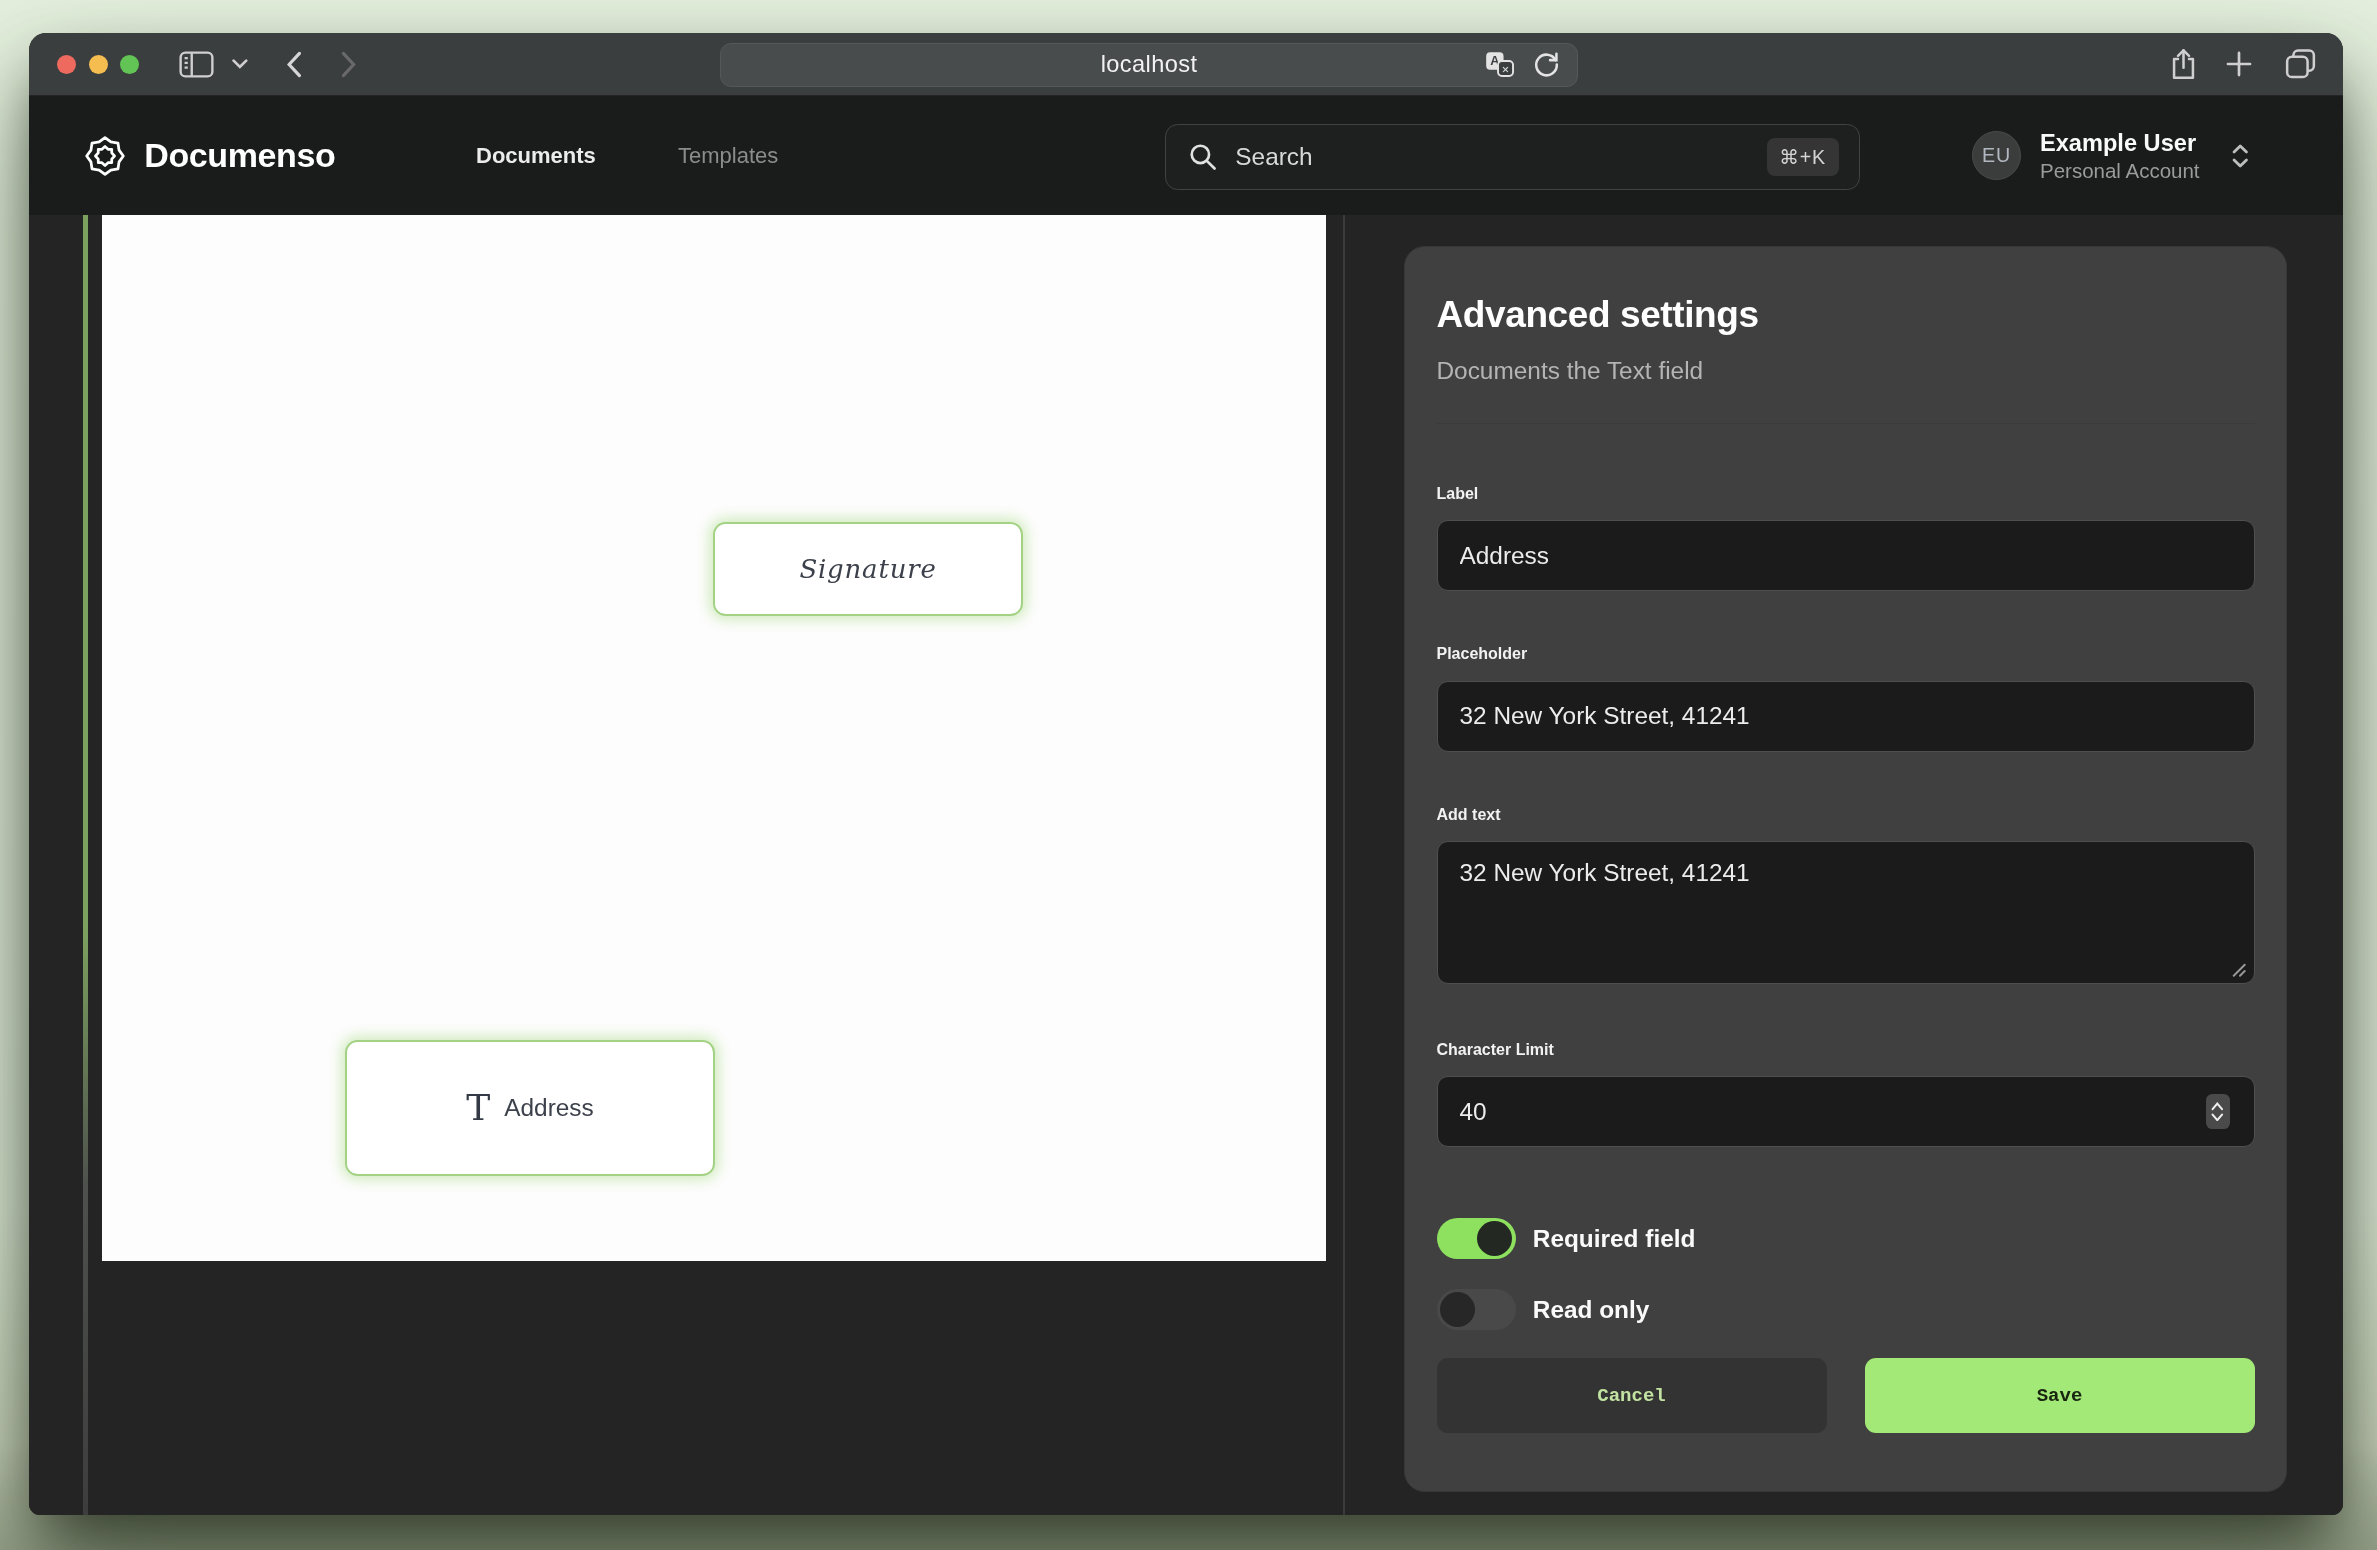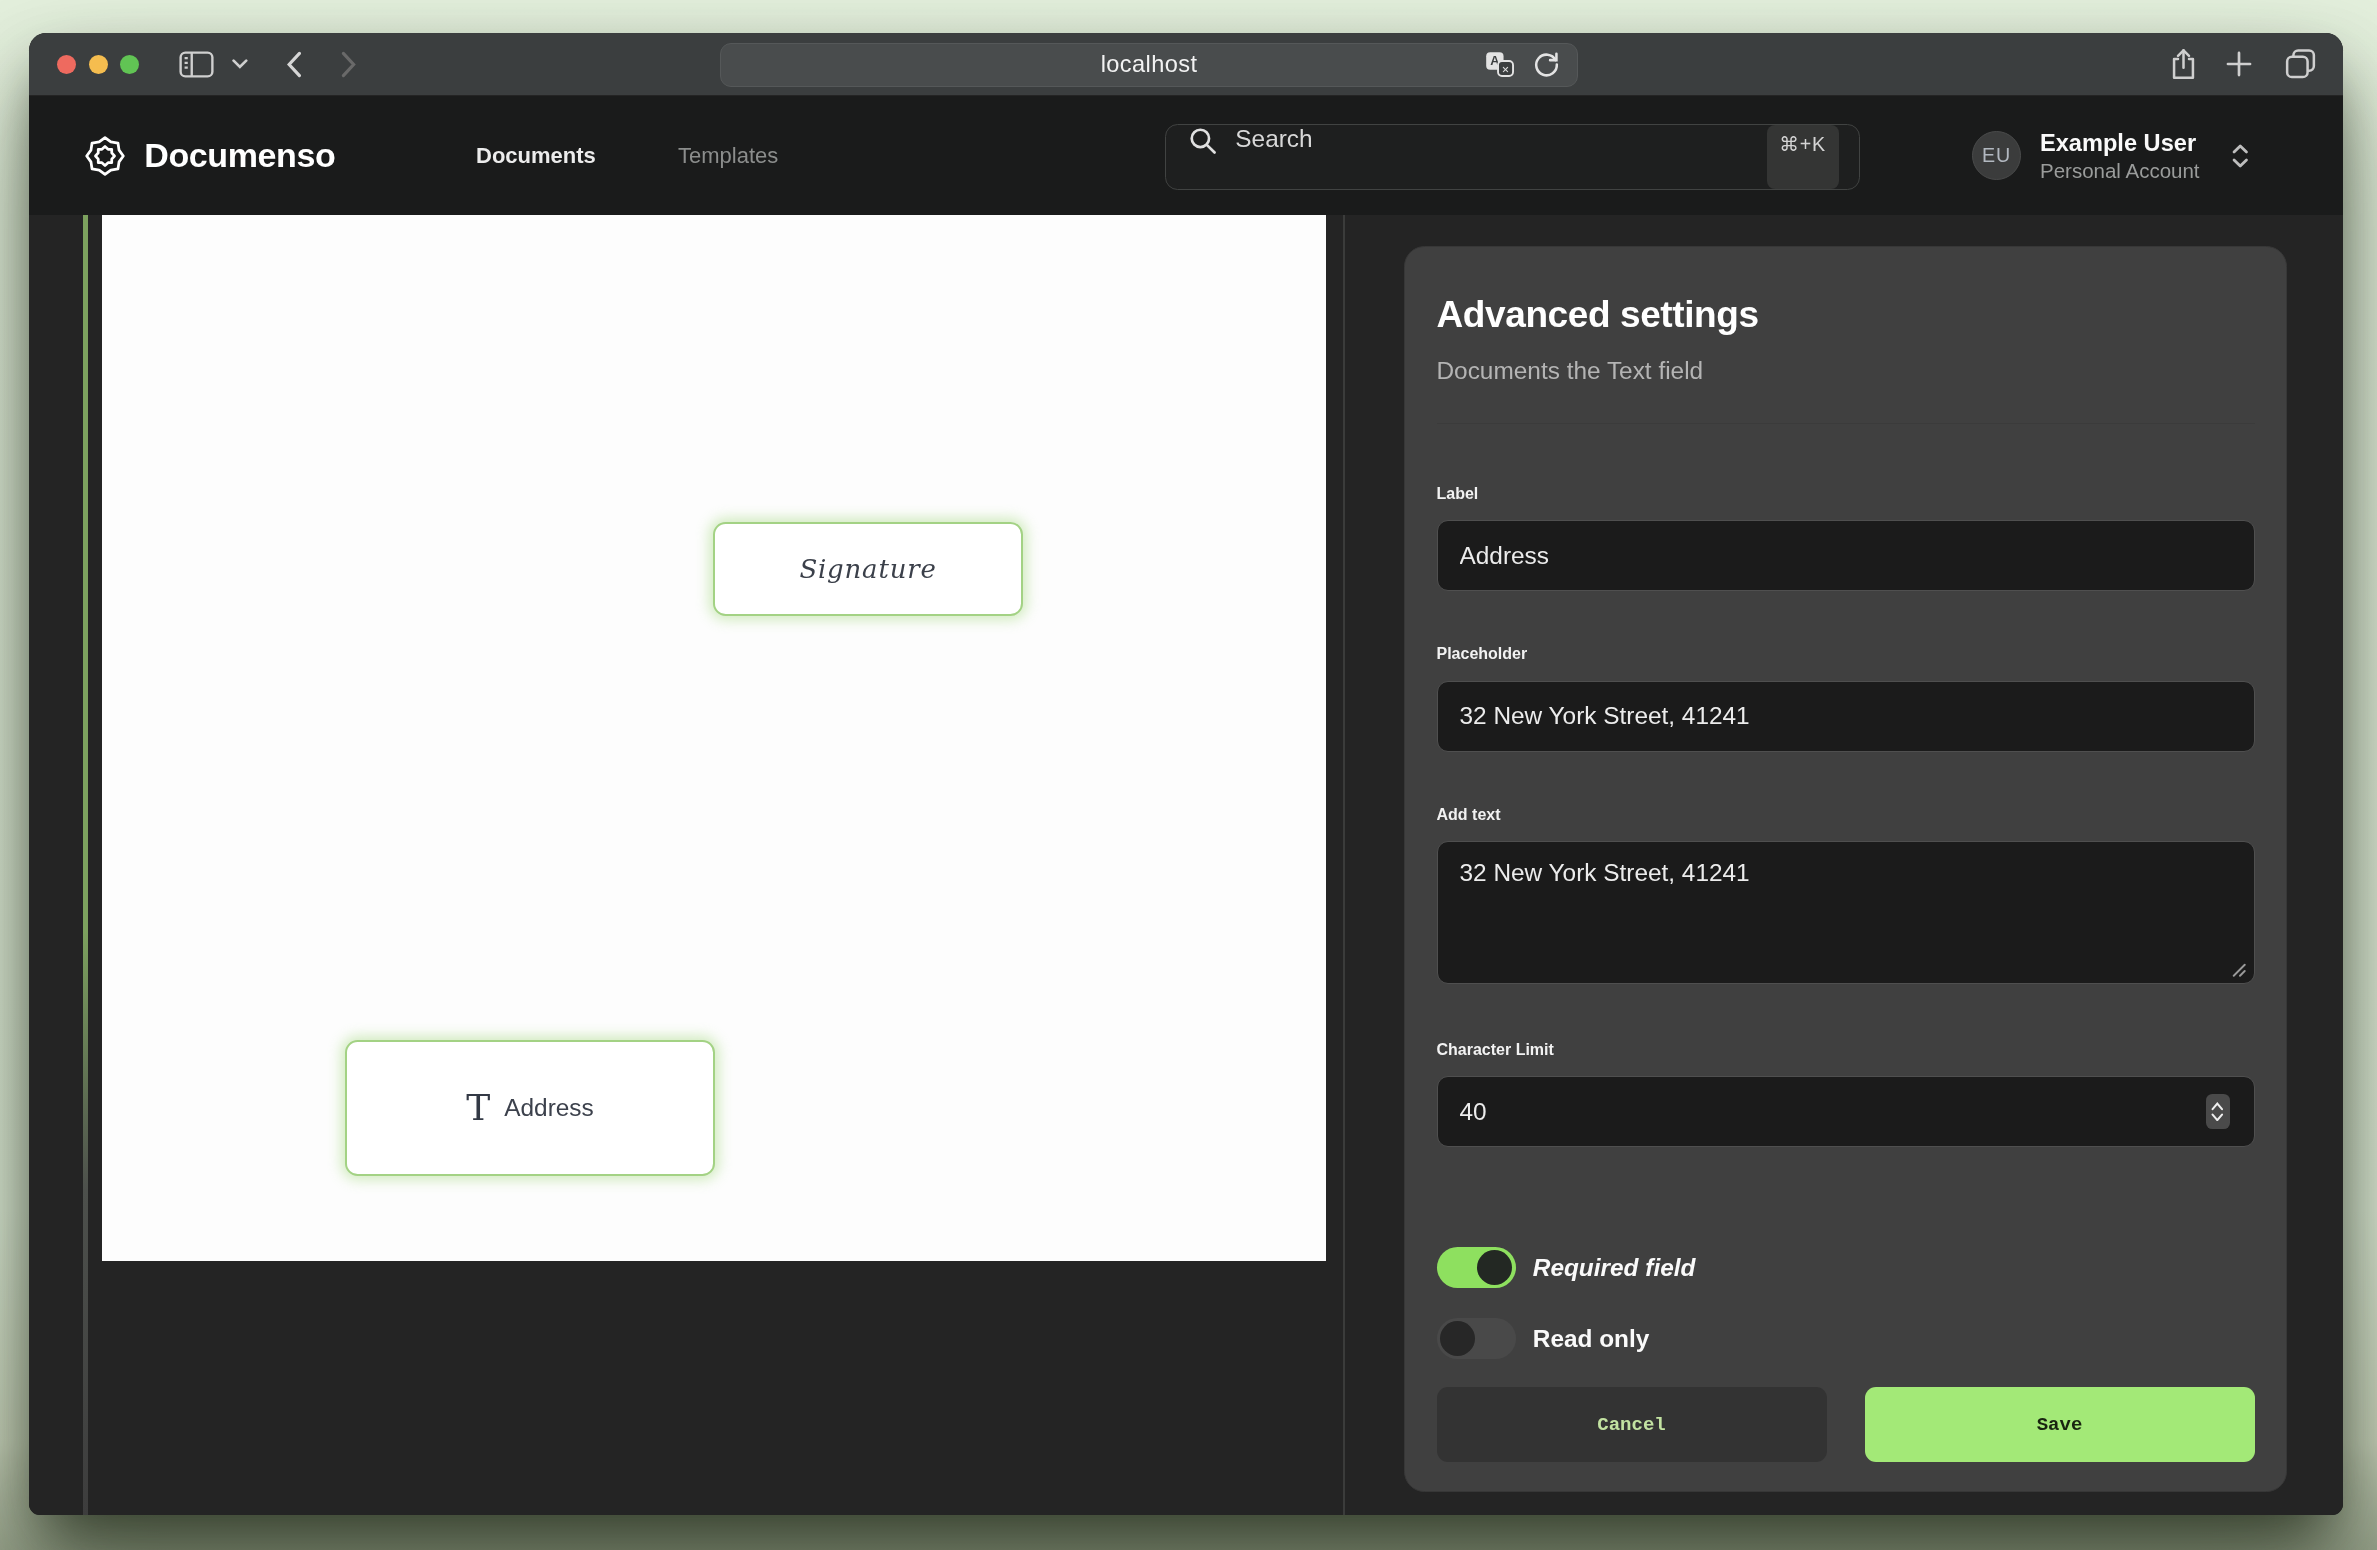--- a/index.html
+++ b/index.html
@@ -41,21 +41,21 @@
     display:flex; align-items:center; position:relative;
   }
   .brand{ position:absolute; left:54px; display:flex; align-items:center; gap:17.3px; }
   .brand-name{ color:#fff; font-size:34px; font-weight:800; letter-spacing:-0.4px; }
   .nav-item{ position:absolute; font-size:22px; cursor:default; }
   .nav-documents{ left:447px; color:#ececec; font-weight:600; }
   .nav-templates{ left:649px; color:#8b8d8c; font-weight:500; }
   .searchbar{
     position:absolute; left:1136px; top:28px; width:695px; height:66px;
     border:1.6px solid #414342; border-radius:12.6px; background:#1e1f1f;
-    display:flex; padding:0 20.5px; gap:17.3px;
+    display:flex; align-items:center; padding:0 20.5px; gap:17.3px;
   }
   .searchbar .ph{ color:#d8d8d8; font-size:24.4px; font-weight:500; flex:1; }
   .kbd-badge{
     background:#343534; color:#d4d4d4; font-size:19.7px; border-radius:7.9px;
     padding:7.9px 12.6px; letter-spacing:0.8px;
   }
   .userarea{ position:absolute; left:1943px; display:flex; align-items:center; gap:19px; }
   .avatar{
     width:49px; height:49px; border-radius:50%; background:#3b3c3c; border:0.8px solid #4a4b4b;
     display:flex; align-items:center; justify-content:center;
@@ -113,21 +113,21 @@
   }
   .num-wrap{ position:relative; }
   .spinner{
     position:absolute; right:25px; top:50%; margin-top:-8.7px; width:23.6px; height:35px;
     background:#4a4a4a; border-radius:6.3px; display:flex; flex-direction:column;
     align-items:center; justify-content:center; gap:1.6px; color:#efefef;
   }
   .resize-corner{ position:absolute; right:7.9px; bottom:9.5px; color:#9a9a9a; }
   .toggle-row{ display:flex; align-items:center; gap:17.3px; }
   .toggle-row + .toggle-row{ margin-top:30px; }
-  .first-toggle{ margin-top:100px;font-style:italic; }
+  .first-toggle{ margin-top:71px; }
   .toggle{
     width:79px; height:41px; border-radius:20.5px; background:#494949; position:relative; flex:0 0 auto;
   }
   .toggle .knob{
     position:absolute; left:3.9px; top:3.2px; width:35px; height:35px; border-radius:50%;
     background:#272727;
   }
   .toggle.on{ background:#8ee05f; }
   .toggle.on .knob{ left:40px; background:#232823; }
   .toggle-label{ color:#fafafa; font-size:24.4px; font-weight:600; }

